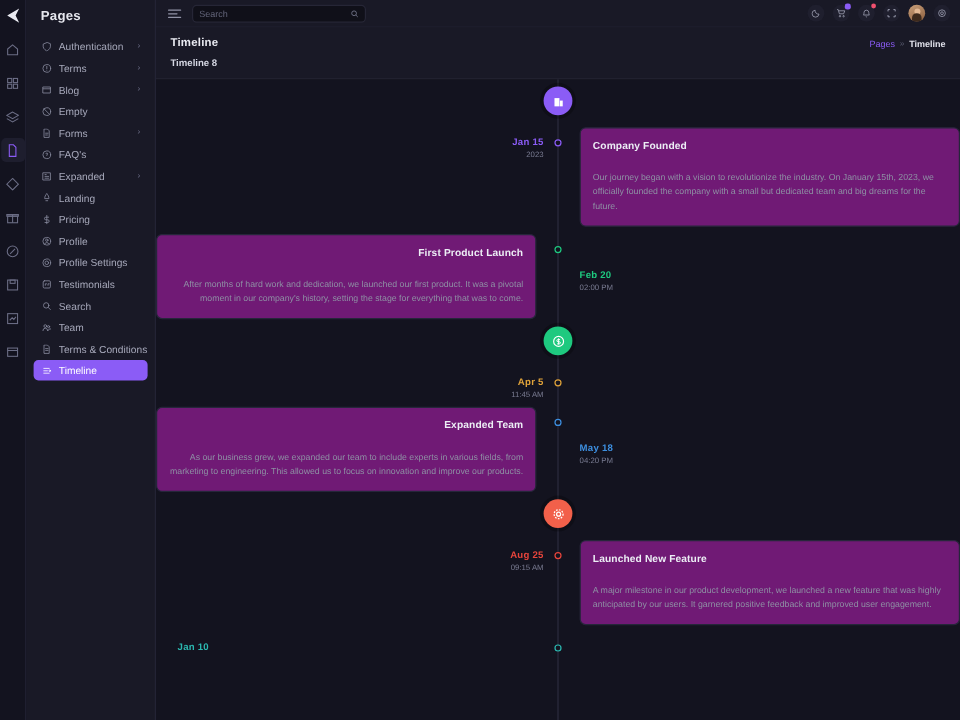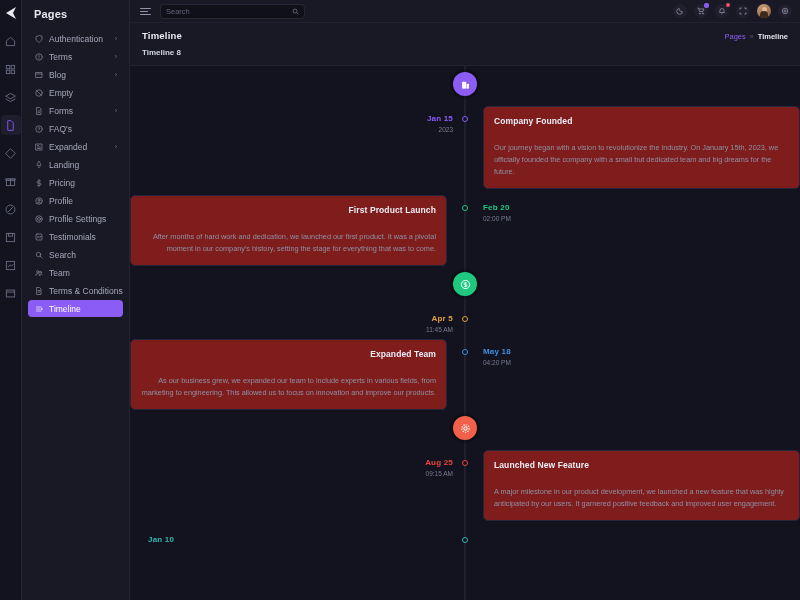--- a/index.html
+++ b/index.html
@@ -128,24 +128,24 @@
   }
   .marker svg { width:11px; height:11px; }
 
   
   .entry { position:relative; display:flex; margin-bottom:6px; }
   .entry .side { width:50%; box-sizing:border-box; }
   .entry.right .side.card-side { padding-left:18px; }
   .entry.right .side.date-side { padding-right:12px; text-align:right; }
   .entry.left .side.card-side { padding-right:18px; }
   .entry.left .side.date-side { padding-left:18px; text-align:left; }
-  .entry.left { flex-direction:row; }
+  .entry.left { flex-direction:row;align-items:center; }
 
   .card {
-    background:#7f1d1d; border:1px solid #26263a; border-radius:5px;
+    background:#701a75; border:1px solid #26263a; border-radius:5px;
     padding:9px 10px 10px 10px;
   }
   .card .c-title { font-size:8.5px; font-weight:bold; color:#eceef5; margin-bottom:6px; letter-spacing:.1px; }
   .card .c-body { font-size:7.3px; line-height:1.65; color:#8e90a4;margin-top:16px; }
   .entry.left .card { text-align:right; }
 
   .dateblk { padding-top:8px; }
   .dateblk .d-main { font-size:8px; font-weight:bold; letter-spacing:.2px; }
   .dateblk .d-sub { font-size:6.5px; color:#787a90; margin-top:3px; }
 

